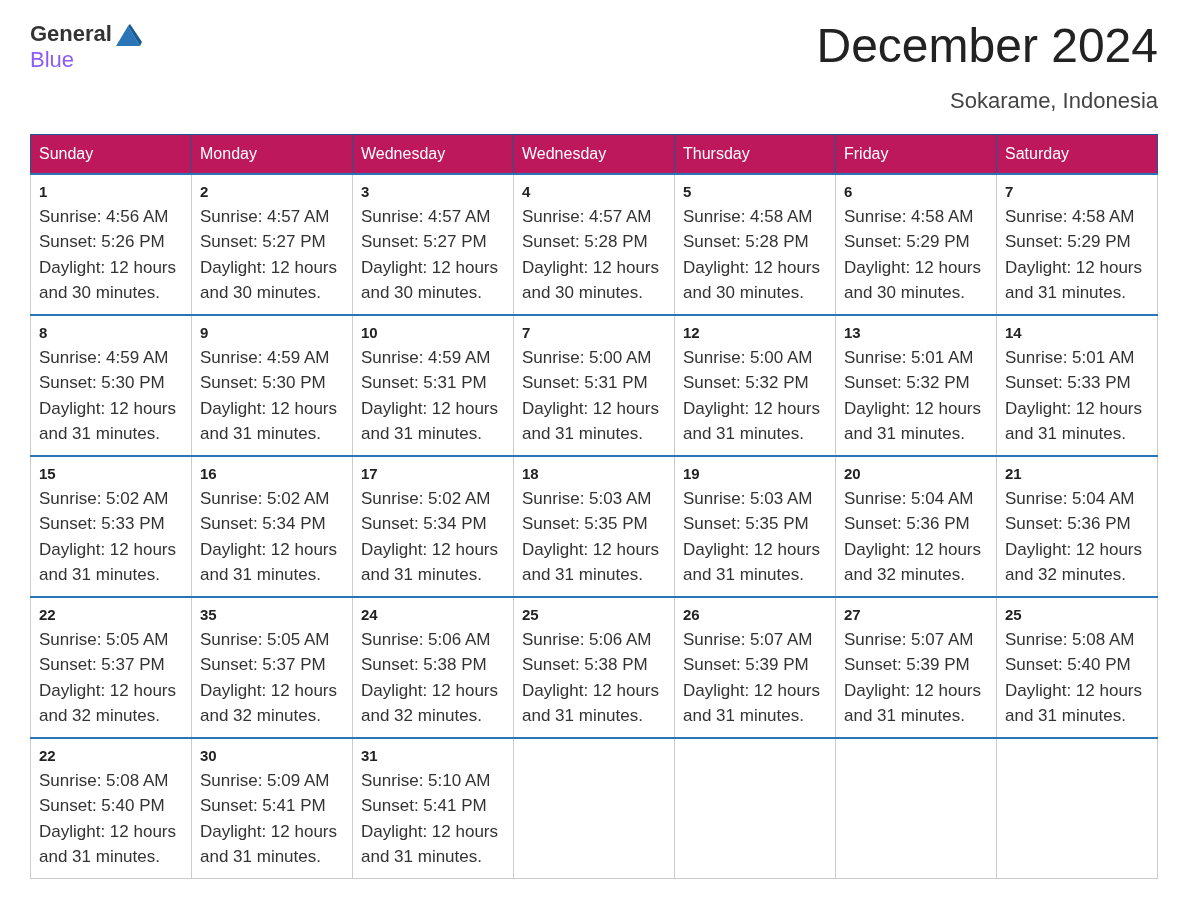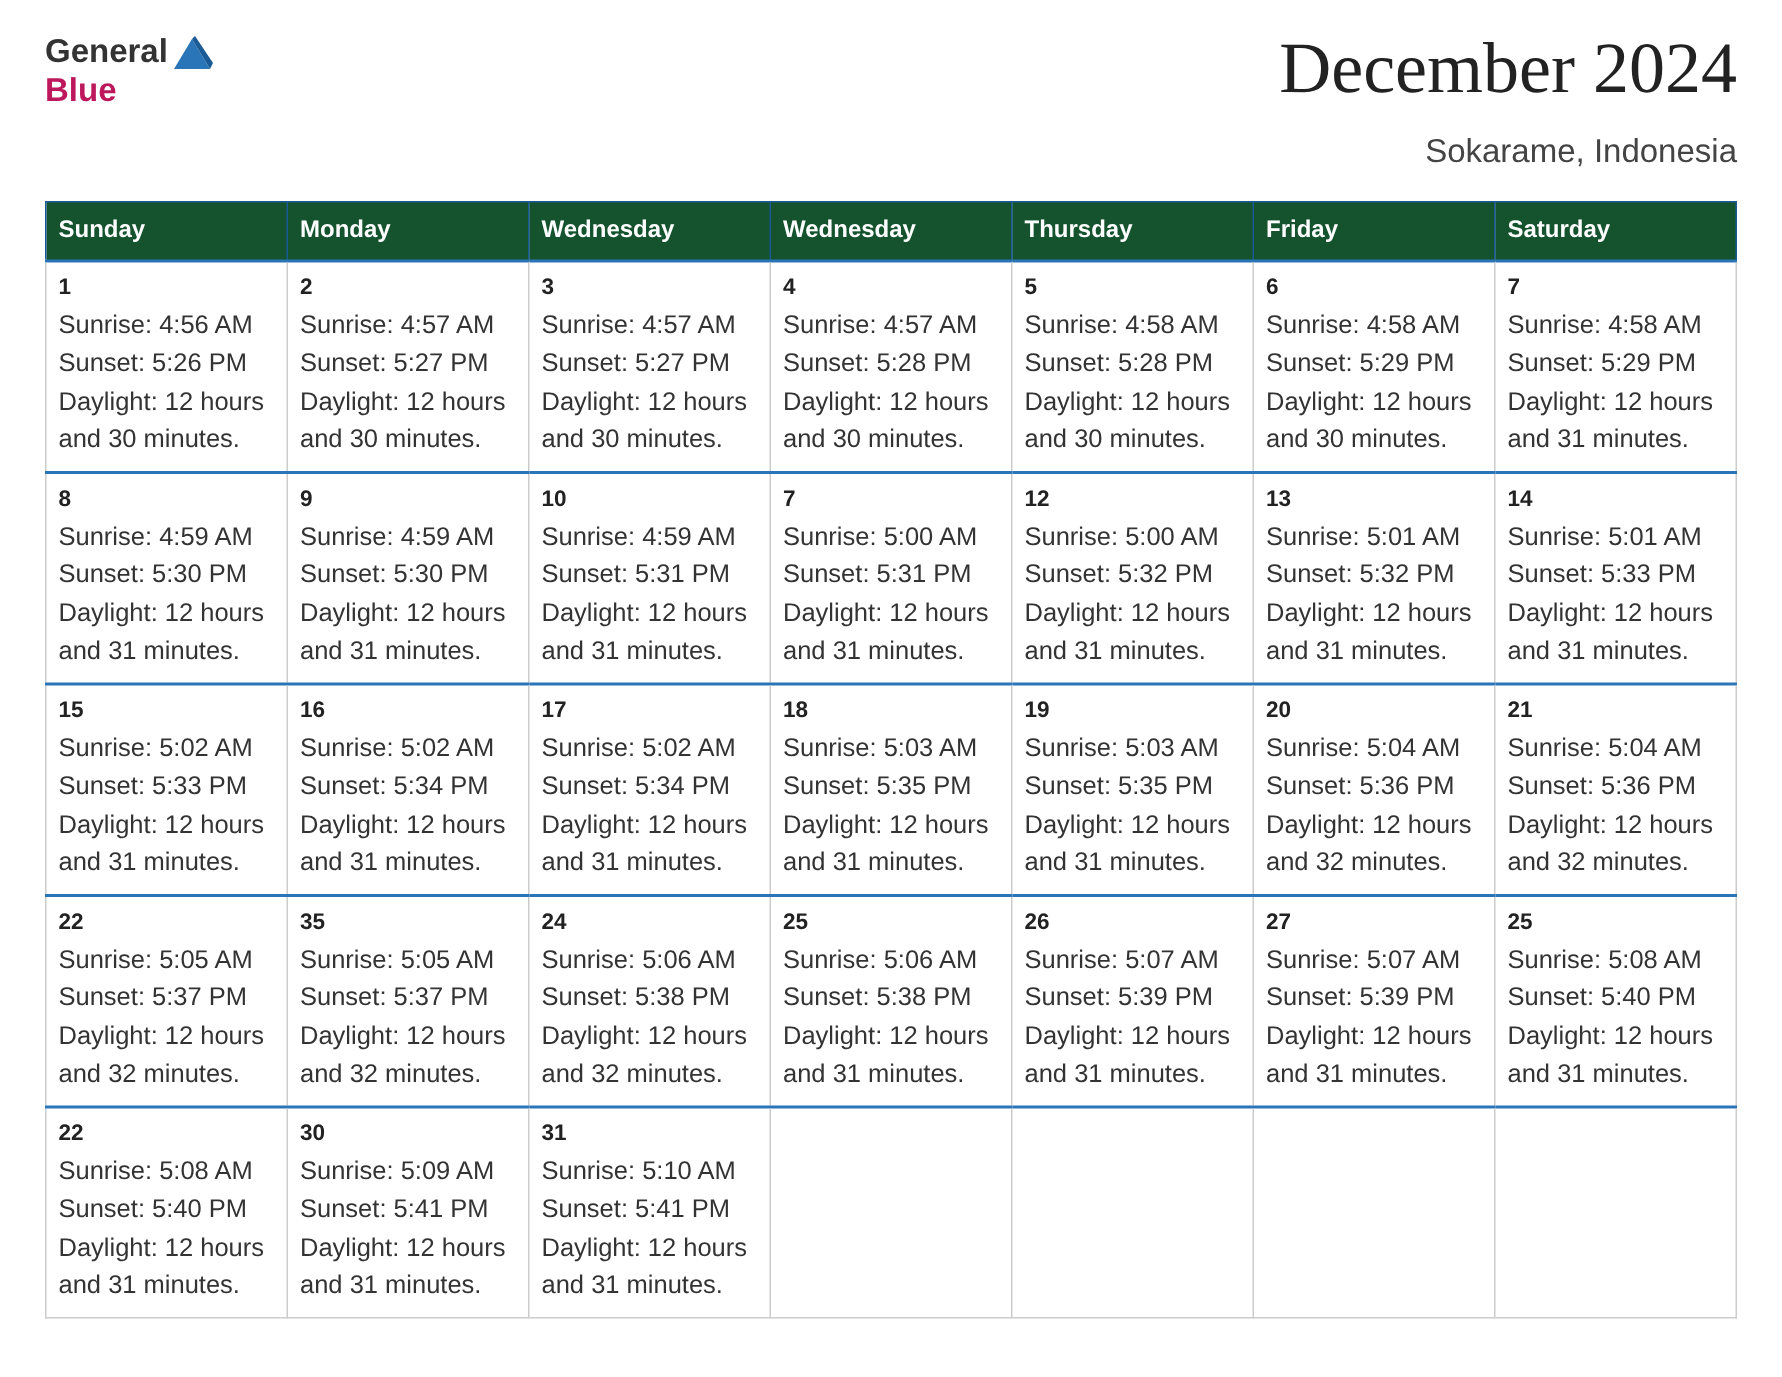--- a/index.html
+++ b/index.html
@@ -20,22 +20,22 @@
       display: flex;
       align-items: center;
     }
     .logo-text-general {
       font-size: 22px;
       font-weight: bold;
       color: #333;
     }
     .logo-text-blue {
       font-size: 22px;
-      font-weight: bold;
-      color: #be185d;
+      font-weight: normal;
+      color: #8b5cf6;
     }
     .logo-icon {
       width: 28px;
       height: 28px;
       margin-left: 2px;
     }
     .logo-wrapper {
       display: flex;
       flex-direction: column;
       align-items: flex-start;
@@ -46,40 +46,39 @@
       align-items: center;
     }
     .title-block {
       text-align: right;
     }
     .title-block h1 {
       font-size: 48px;
       font-weight: normal;
       color: #222;
       line-height: 1.1;
-      font-family: Liberation Serif, serif;
     }
     .title-block h2 {
       font-size: 22px;
       font-weight: normal;
       color: #444;
       margin-top: 15px;
     }
     .calendar {
       width: 100%;
       border-collapse: collapse;
       table-layout: fixed;
     }
     .calendar thead tr th {
-      background-color: #14532d;
+      background-color: #be185d;
       color: #fff;
       padding: 10px 8px;
       text-align: left;
       font-size: 16px;
-      font-weight: bold;
+      font-weight: normal;
       border: 1px solid #1a5a95;
     }
     .calendar tbody tr td {
       vertical-align: top;
       padding: 8px;
       border: 1px solid #ccc;
       font-size: 13px;
       color: #333;
       min-height: 90px;
     }

